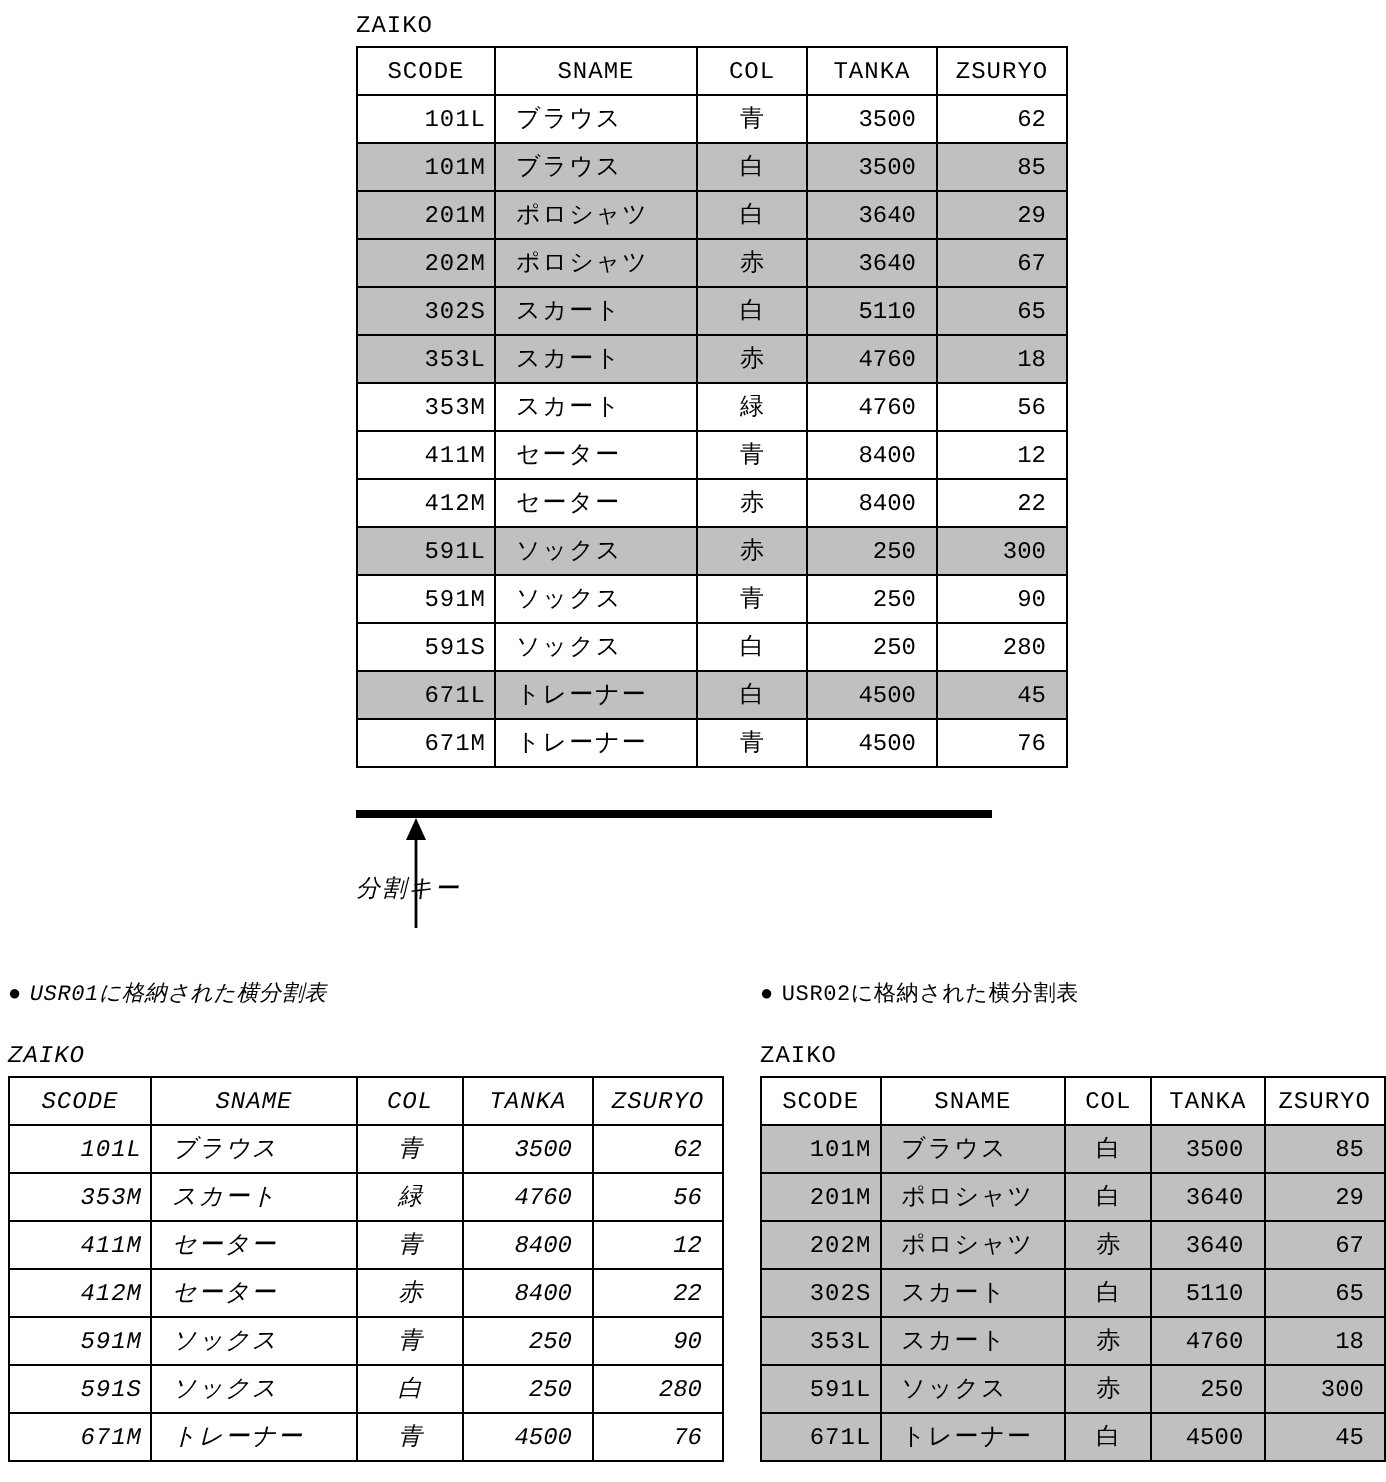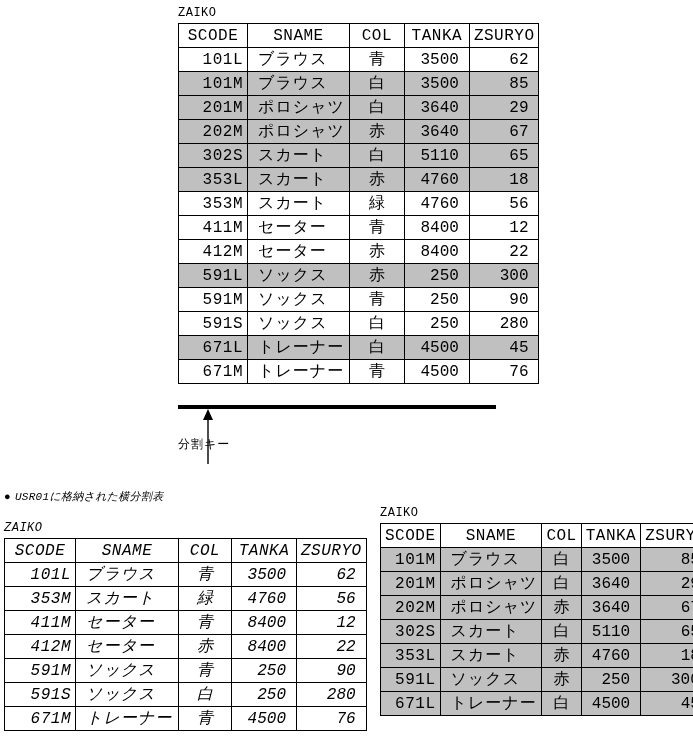--- a/index.html
+++ b/index.html
@@ -20,21 +20,21 @@
     width: 693px;
     height: 741px;
   }
   .tbl-title {
     font-size: 12px;
     letter-spacing: 0.5px;
     margin-bottom: 3px;
   }
   table.grid {
     border-collapse: collapse;
-    font-size: 16px;
+    font-size: 12px;
   }
   table.grid th, table.grid td {
     border: 1px solid #000000;
     height: 23px;
     padding: 0 4px;
     text-align: center;
     font-weight: normal;
     white-space: nowrap;
     font-family: "Liberation Mono", "DejaVu Sans Mono", monospace;
   }
@@ -85,20 +85,21 @@
     top: 409px;
     width: 130px;
     height: 60px;
   }
   .arrow-label {
     position: absolute;
     left: 178px;
     top: 436px;
     font-size: 12px;
     letter-spacing: 1px;
+    font-style: italic;
   }
 
   
   .bullet-head {
     font-size: 11px;
     letter-spacing: 0.3px;
     white-space: nowrap;
   }
   .bullet-head .dot {
     font-size: 11px;
@@ -321,20 +322,23 @@
             <td class="name">トレーナー</td>
             <td>青</td>
             <td class="num">4500</td>
             <td class="num">76</td>
           </tr>
         </tbody>
     </table>
   </div>
 
   <div id="right-block">
+    <div class="bullet-head">
+      <span class="dot">●</span><span>USR02に格納された横分割表</span>
+    </div>
     <div class="sub-title">ZAIKO</div>
     <table class="grid sub-table" id="right-table">
       <thead>
         <tr>
           <th class="c-scode">SCODE</th>
           <th class="c-sname">SNAME</th>
           <th class="c-col">COL</th>
           <th class="c-tanka">TANKA</th>
           <th class="c-zsuryo">ZSURYO</th>
         </tr>

